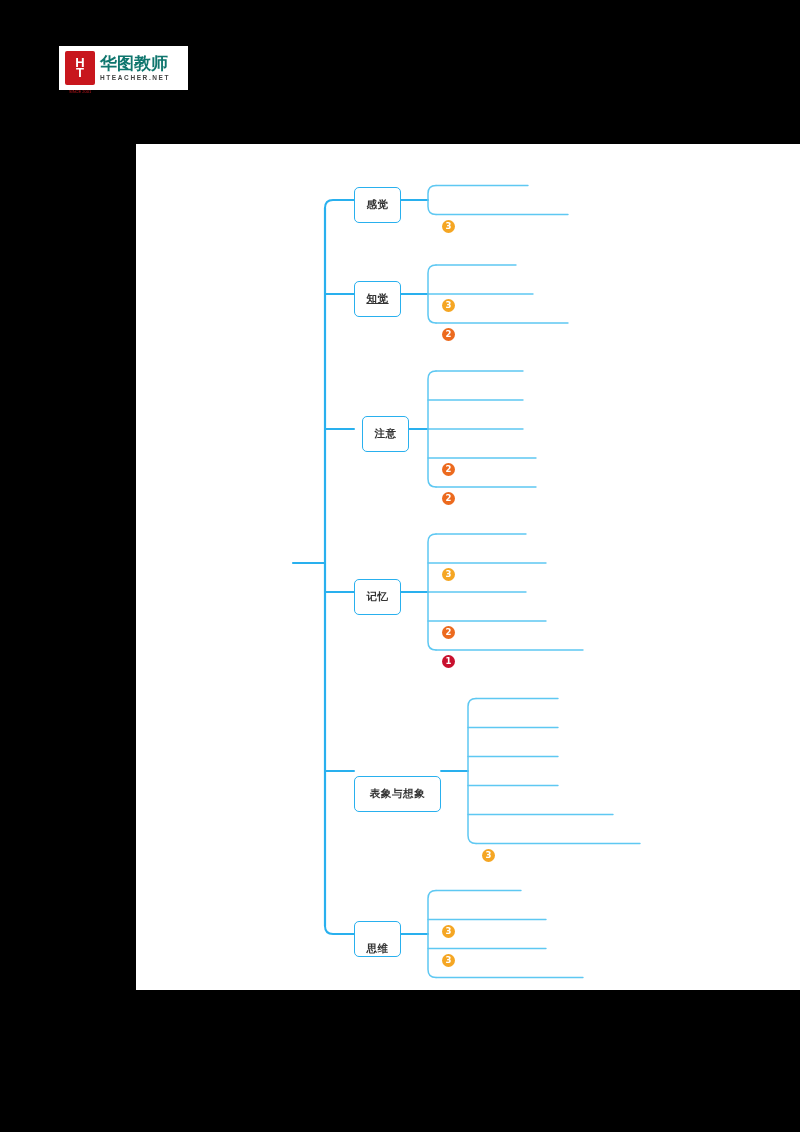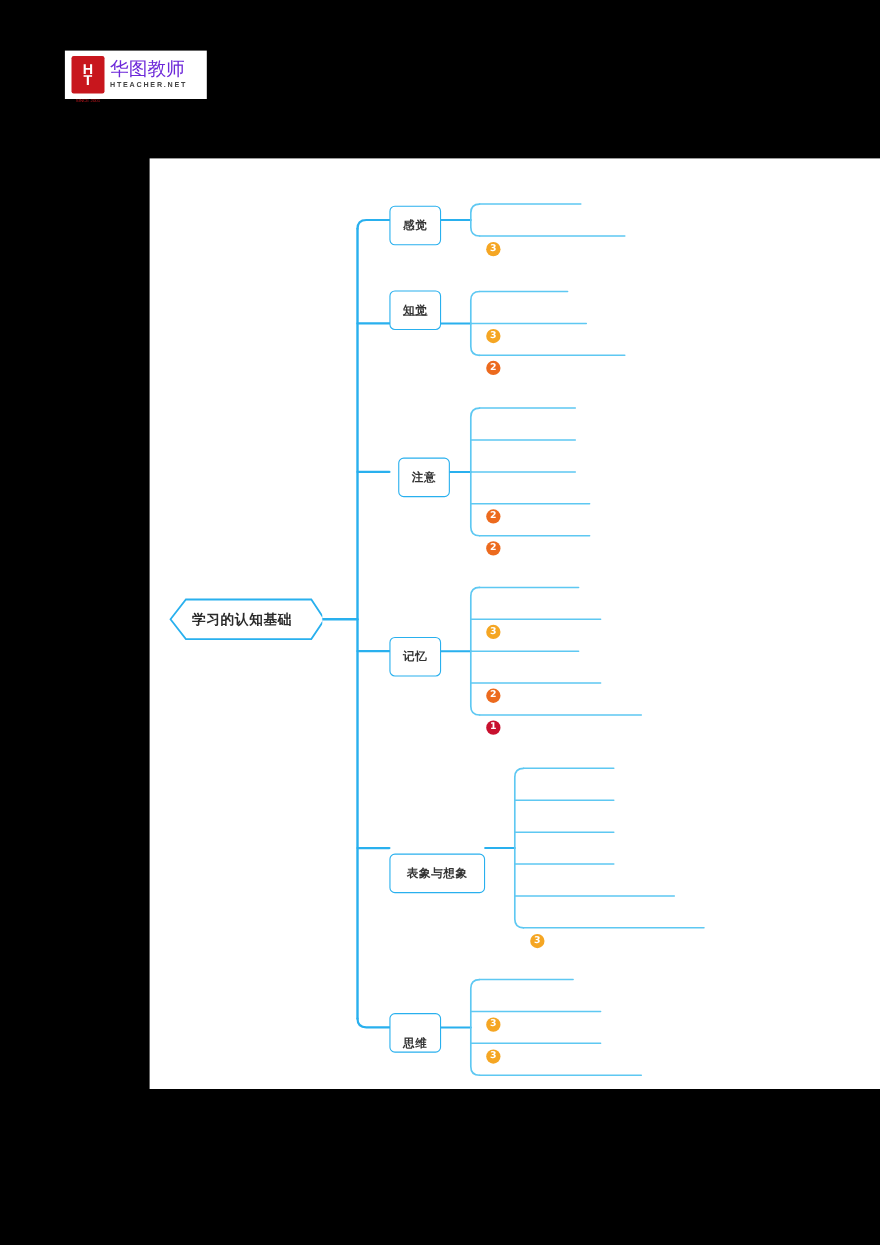--- a/index.html
+++ b/index.html
@@ -28,21 +28,21 @@
   .logo-mark .ht {
     color: #ffffff; font-weight: bold; font-size: 13px;
     line-height: 10px; letter-spacing: 0px; text-align: center;
   }
   .logo-since {
     position: absolute; bottom: -9px; left: 0; width: 30px;
     font-size: 4px; color: #c8161d; text-align: center; white-space: nowrap;
   }
   .logo-text { margin-left: 5px; }
   .logo-cn {
-    font-size: 17px; font-weight: normal; color: #6d28d9;
+    font-size: 17px; font-weight: bold; color: #0f766e;
     letter-spacing: 0px; line-height: 19px;
     font-family: "DejaVu Sans", sans-serif;
   }
   .logo-en {
     font-size: 6.5px; color: #444; letter-spacing: 1.6px;
     line-height: 9px; font-weight: bold;
   }
 
   
   .canvas {
@@ -154,31 +154,25 @@
           <path d="M332,670.5 H477" fill="none" stroke="#5ec8f2" stroke-width="1.4" stroke-linecap="round" stroke-linejoin="round"></path>
           <path d="M340,699.5 H504" fill="none" stroke="#5ec8f2" stroke-width="1.4" stroke-linecap="round" stroke-linejoin="round"></path>
           <path d="M189,782 Q189,790 197,790 H218" fill="none" stroke="#29b0ee" stroke-width="2" stroke-linecap="round" stroke-linejoin="round"></path>
           <path d="M265,790 H292" fill="none" stroke="#29b0ee" stroke-width="1.8" stroke-linecap="round" stroke-linejoin="round"></path>
           <path d="M300,746.5 Q292,746.5 292,754.5 V825.5 Q292,833.5 300,833.5" fill="none" stroke="#5ec8f2" stroke-width="1.5" stroke-linecap="round" stroke-linejoin="round"></path>
           <path d="M300,746.5 H385" fill="none" stroke="#5ec8f2" stroke-width="1.4" stroke-linecap="round" stroke-linejoin="round"></path>
           <path d="M292,775.5 H410" fill="none" stroke="#5ec8f2" stroke-width="1.4" stroke-linecap="round" stroke-linejoin="round"></path>
           <path d="M292,804.5 H410" fill="none" stroke="#5ec8f2" stroke-width="1.4" stroke-linecap="round" stroke-linejoin="round"></path>
           <path d="M300,833.5 H447" fill="none" stroke="#5ec8f2" stroke-width="1.4" stroke-linecap="round" stroke-linejoin="round"></path>
         </svg>
-      <div class="root-node">
-        <svg width="150" height="42">
-          <path d="M12,21 L26,3 L140,3 L152,21 L140,39 L26,39 Z" fill="#ffffff" stroke="#29b0ee" stroke-width="1.6"></path>
-        </svg>
-        <div class="root-label">学习的认知基础</div>
-      </div>
     <div class="branch-box" style="left: 218px; top: 43px; width: 47px;">
           <span>感觉</span>
         </div>
         <div class="badge b3" style="left: 306px; top: 75.5px;">3</div>
-        <div class="branch-box" style="left: 218px; top: 120px; width: 47px; text-decoration: underline;">
+        <div class="branch-box" style="left: 218px; top: 137px; width: 47px; text-decoration: underline;">
           <span>知觉</span>
         </div>
         <div class="badge b3" style="left: 306px; top: 155px;">3</div>
         <div class="badge b2" style="left: 306px; top: 184px;">2</div>
         <div class="branch-box" style="left: 226px; top: 272px; width: 47px;">
           <span>注意</span>
         </div>
         <div class="badge b2" style="left: 306px; top: 319px;">2</div>
         <div class="badge b2" style="left: 306px; top: 348px;">2</div>
         <div class="branch-box" style="left: 218px; top: 435px; width: 47px;">

